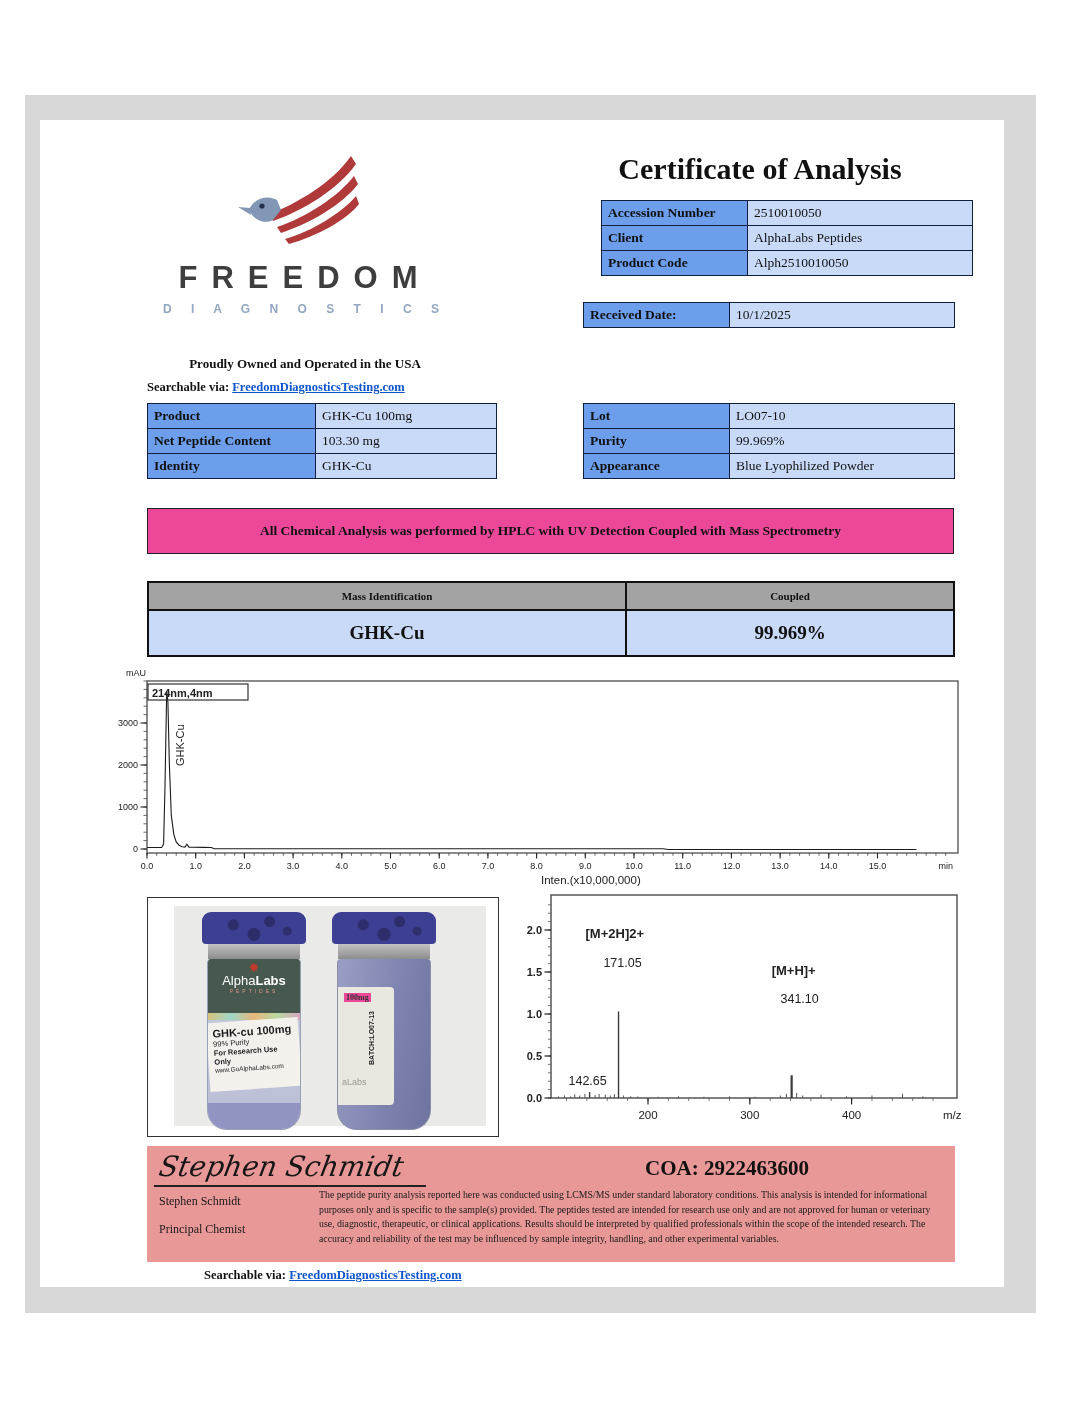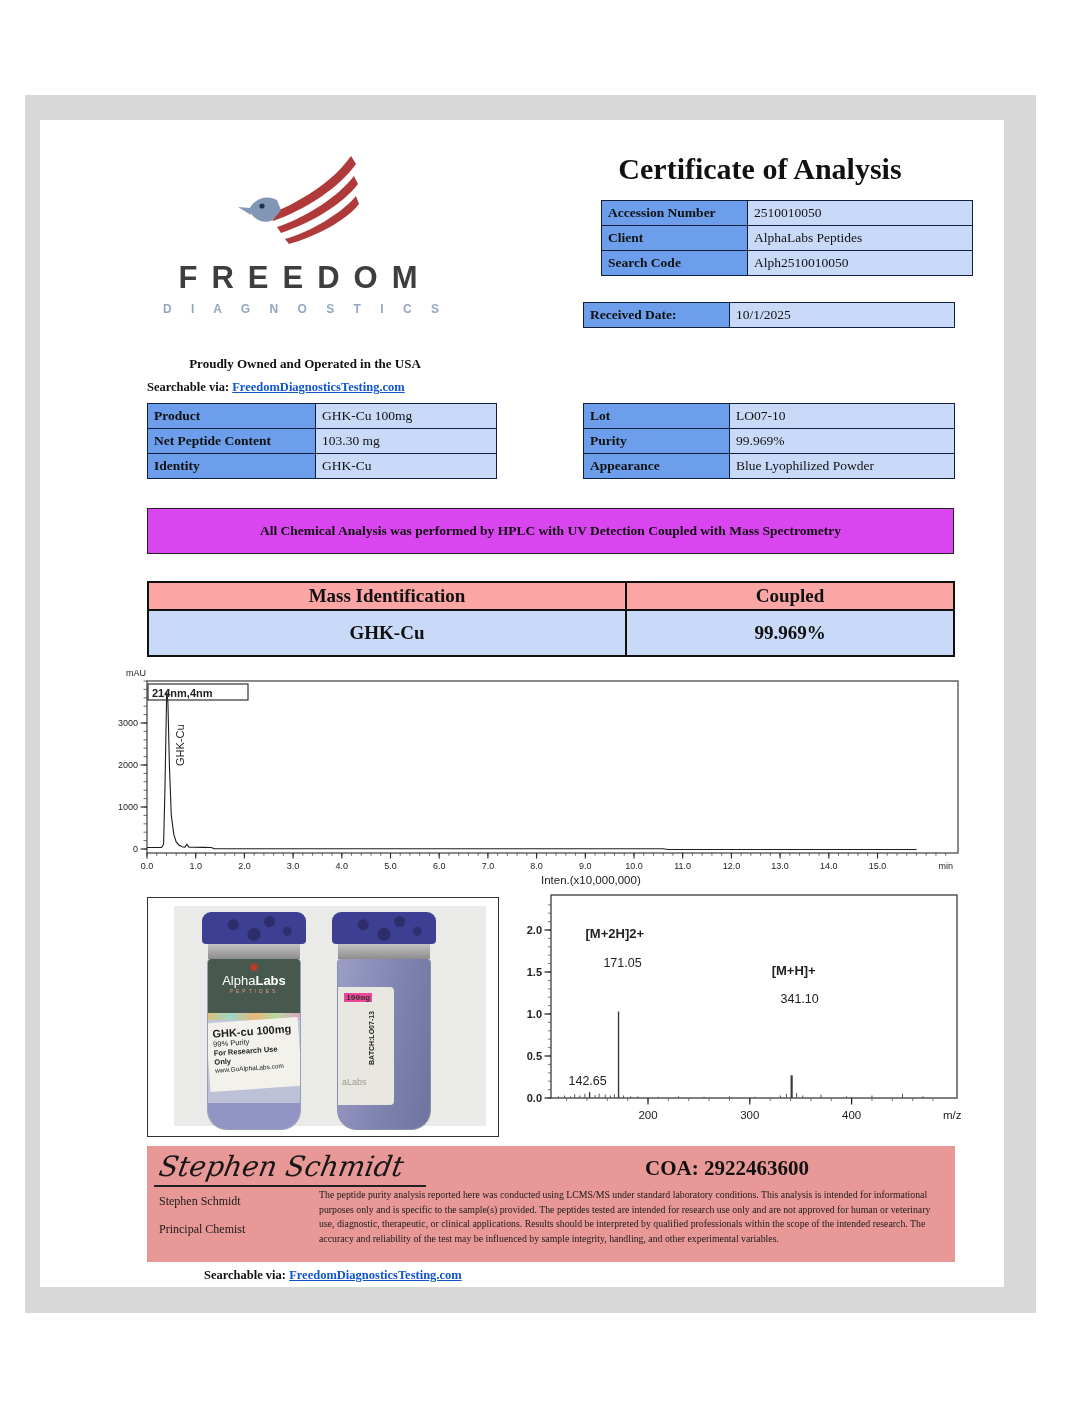--- a/index.html
+++ b/index.html
@@ -19,26 +19,26 @@
   .link{color:#1155cc;text-decoration:underline;cursor:pointer;font-weight:bold;}
 
   .doc-title{font-size:30px;font-weight:bold;text-align:center;}
 
   
   table.coa{border-collapse:collapse;table-layout:fixed;}
   table.coa td{border:1.6px solid #0f1f3d;height:24px;padding:0 6px;font-size:13.5px;vertical-align:middle;overflow:hidden;white-space:nowrap;}
   td.lbl{background:#6d9eeb;font-weight:bold;}
   td.val{background:#c9daf8;}
 
-  .banner{background:#d946ef;border:1.6px solid #222;display:flex;align-items:center;justify-content:center;
+  .banner{background:#ec4899;border:1.6px solid #222;display:flex;align-items:center;justify-content:center;
           font-weight:bold;font-size:13.5px;text-align:center;}
 
   table.mass{border-collapse:collapse;table-layout:fixed;}
   table.mass td{border:2px solid #111;text-align:center;vertical-align:middle;}
-  .mass-h{height:24px;background:#fca5a5;font-weight:bold;font-size:19px;}
+  .mass-h{height:24px;background:#a3a3a3;font-weight:bold;font-size:11px;}
   .mass-d{height:42px;background:#c9daf8;font-weight:bold;font-size:19px;}
 
   svg text{font-family:"Liberation Sans",sans-serif;fill:#222;}
 
   
   .vial-box{border:1.6px solid #333;background:#ffffff;}
   .vial-photo{position:absolute;left:26px;top:8px;right:12px;bottom:10px;background:#eaebe8;}
   .vial{position:absolute;width:104px;}
   .cap{height:32px;background:#3d3f93;border-radius:9px 9px 4px 4px;
        background-image:radial-gradient(circle at 30% 40%,rgba(0,0,0,.28) 5px,transparent 6px),
@@ -57,21 +57,21 @@
   .lab-white{height:64px;background:#f2f1ec;color:#1c1c1c;padding:5px 6px 0 6px;transform:rotate(-4deg);
              font-family:"Liberation Sans",sans-serif;}
   .lw1{font-size:11px;font-weight:bold;}
   .lw2{font-size:7.5px;}
   .lw3{font-size:7.5px;font-weight:bold;}
   .lw4{font-size:6.5px;}
   .powder{position:absolute;left:0;right:0;bottom:0;height:26px;background:#9193c3;}
   .body-back{position:relative;margin:0 5px;height:170px;border:1px solid #8a90a8;border-top:none;
         border-radius:4px 4px 20px 20px;background:linear-gradient(100deg,#9b9ec4,#7d81ae 60%,#6f739f);overflow:hidden;}
   .wrap-label{position:absolute;left:0;top:28px;width:56px;height:118px;background:#e8e7e0;border-radius:0 4px 4px 0;}
-  .chip{position:absolute;left:6px;top:6px;background:#ec4899;color:#333;font-family:Liberation Mono, monospace;
+  .chip{position:absolute;left:6px;top:6px;background:#ec4899;color:#333;font-family:Liberation Serif, serif;
         font-size:8px;font-weight:bold;padding:0 2px;}
   .batch{position:absolute;left:30px;top:24px;writing-mode:vertical-rl;transform:rotate(180deg);
          font-family:"Liberation Sans",sans-serif;font-size:7px;font-weight:bold;color:#222;}
   .ghost{position:absolute;left:4px;bottom:18px;font-family:"Liberation Sans",sans-serif;font-size:9px;color:#9a9a90;}
 
   
   .sig-block{background:#e89897;}
   .sig-name{font-family:"DejaVu Serif",serif;font-style:italic;font-size:28px;display:inline-block;
             transform:skewX(-10deg);border-bottom:2px solid #222;padding:0 26px 2px 2px;color:#161616;}
   .coa-line{font-size:21px;font-weight:bold;text-align:center;}
@@ -116,21 +116,21 @@
       <tbody>
           <tr>
             <td class="lbl">Accession Number</td>
             <td class="val">2510010050</td>
           </tr>
       <tr>
             <td class="lbl">Client</td>
             <td class="val">AlphaLabs Peptides</td>
           </tr>
       <tr>
-            <td class="lbl">Search Code</td>
+            <td class="lbl">Product Code</td>
             <td class="val">Alph2510010050</td>
           </tr>
     </tbody>
       </table>
 
     <table class="coa abs" style="left:543px;top:182px;width:372px;">
       <colgroup>
           <col style="width:146px">
           <col>
         </colgroup>

